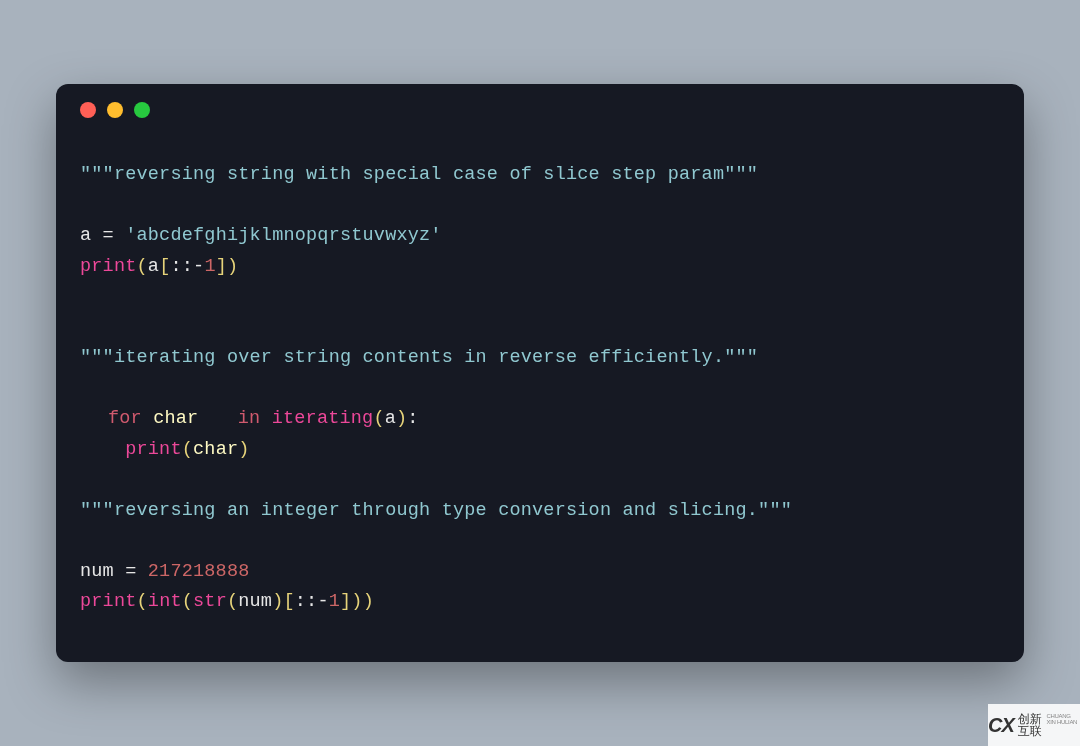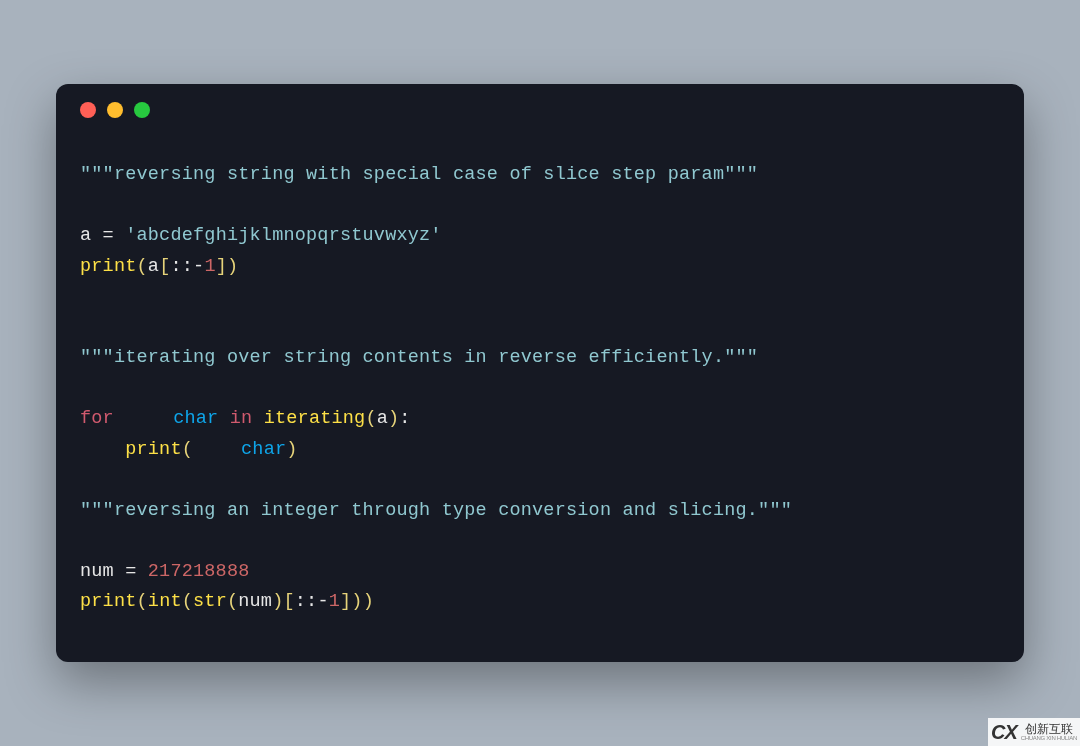--- a/index.html
+++ b/index.html
@@ -37,54 +37,53 @@
   .yellow { background: #ffbd2e; }
   .green { background: #27c93f; }
   .code {
     padding: 42px 24px 24px 24px;
     font-size: 18.5px;
     line-height: 30.5px;
     white-space: pre;
     letter-spacing: 0.2px;
   }
   .s { color: #90c8d0; }   
-  .fn { color: #fde047; }  
+  .fn { color: #ec4899; }  
   .var { color: #e6e6e6; }
   .op { color: #e6e6e6; }
   .pun { color: #e6d37a; } 
   .num { color: #cc6666; }
-  .kw { color: #d05a6e; }
-  .id { color: #0ea5e9; margin-left: 48px; }
+  .kw { color: #d05a6e; margin-left: 28px; }
+  .id { color: #fef9c3; }
 
   .watermark {
     position: absolute;
     right: 0;
     bottom: 0;
     width: 92px;
-    height: 28px;
+    height: 42px;
     background: rgba(255,255,255,0.88);
     display: flex;
     align-items: center;
     justify-content: center;
     gap: 4px;
     font-family: "Microsoft YaHei", sans-serif;
   }
   .wm-logo {
     font-weight: bold;
     font-style: italic;
     color: #333;
     font-size: 20px;
     letter-spacing: -1px;
   }
   .wm-text {
     display: flex;
-    flex-direction: column;
+    flex-direction: row;
     justify-content: center;
     line-height: 1;
-    align-items: center;
   }
   .wm-cn { font-size: 12px; color: #333; font-weight: 500; }
   .wm-en { font-size: 6px; color: #888; letter-spacing: -0.3px; }
 </style>
 </head>
 <body>
 
 <div class="terminal">
   <div class="dots">
     <div class="dot red"></div>

